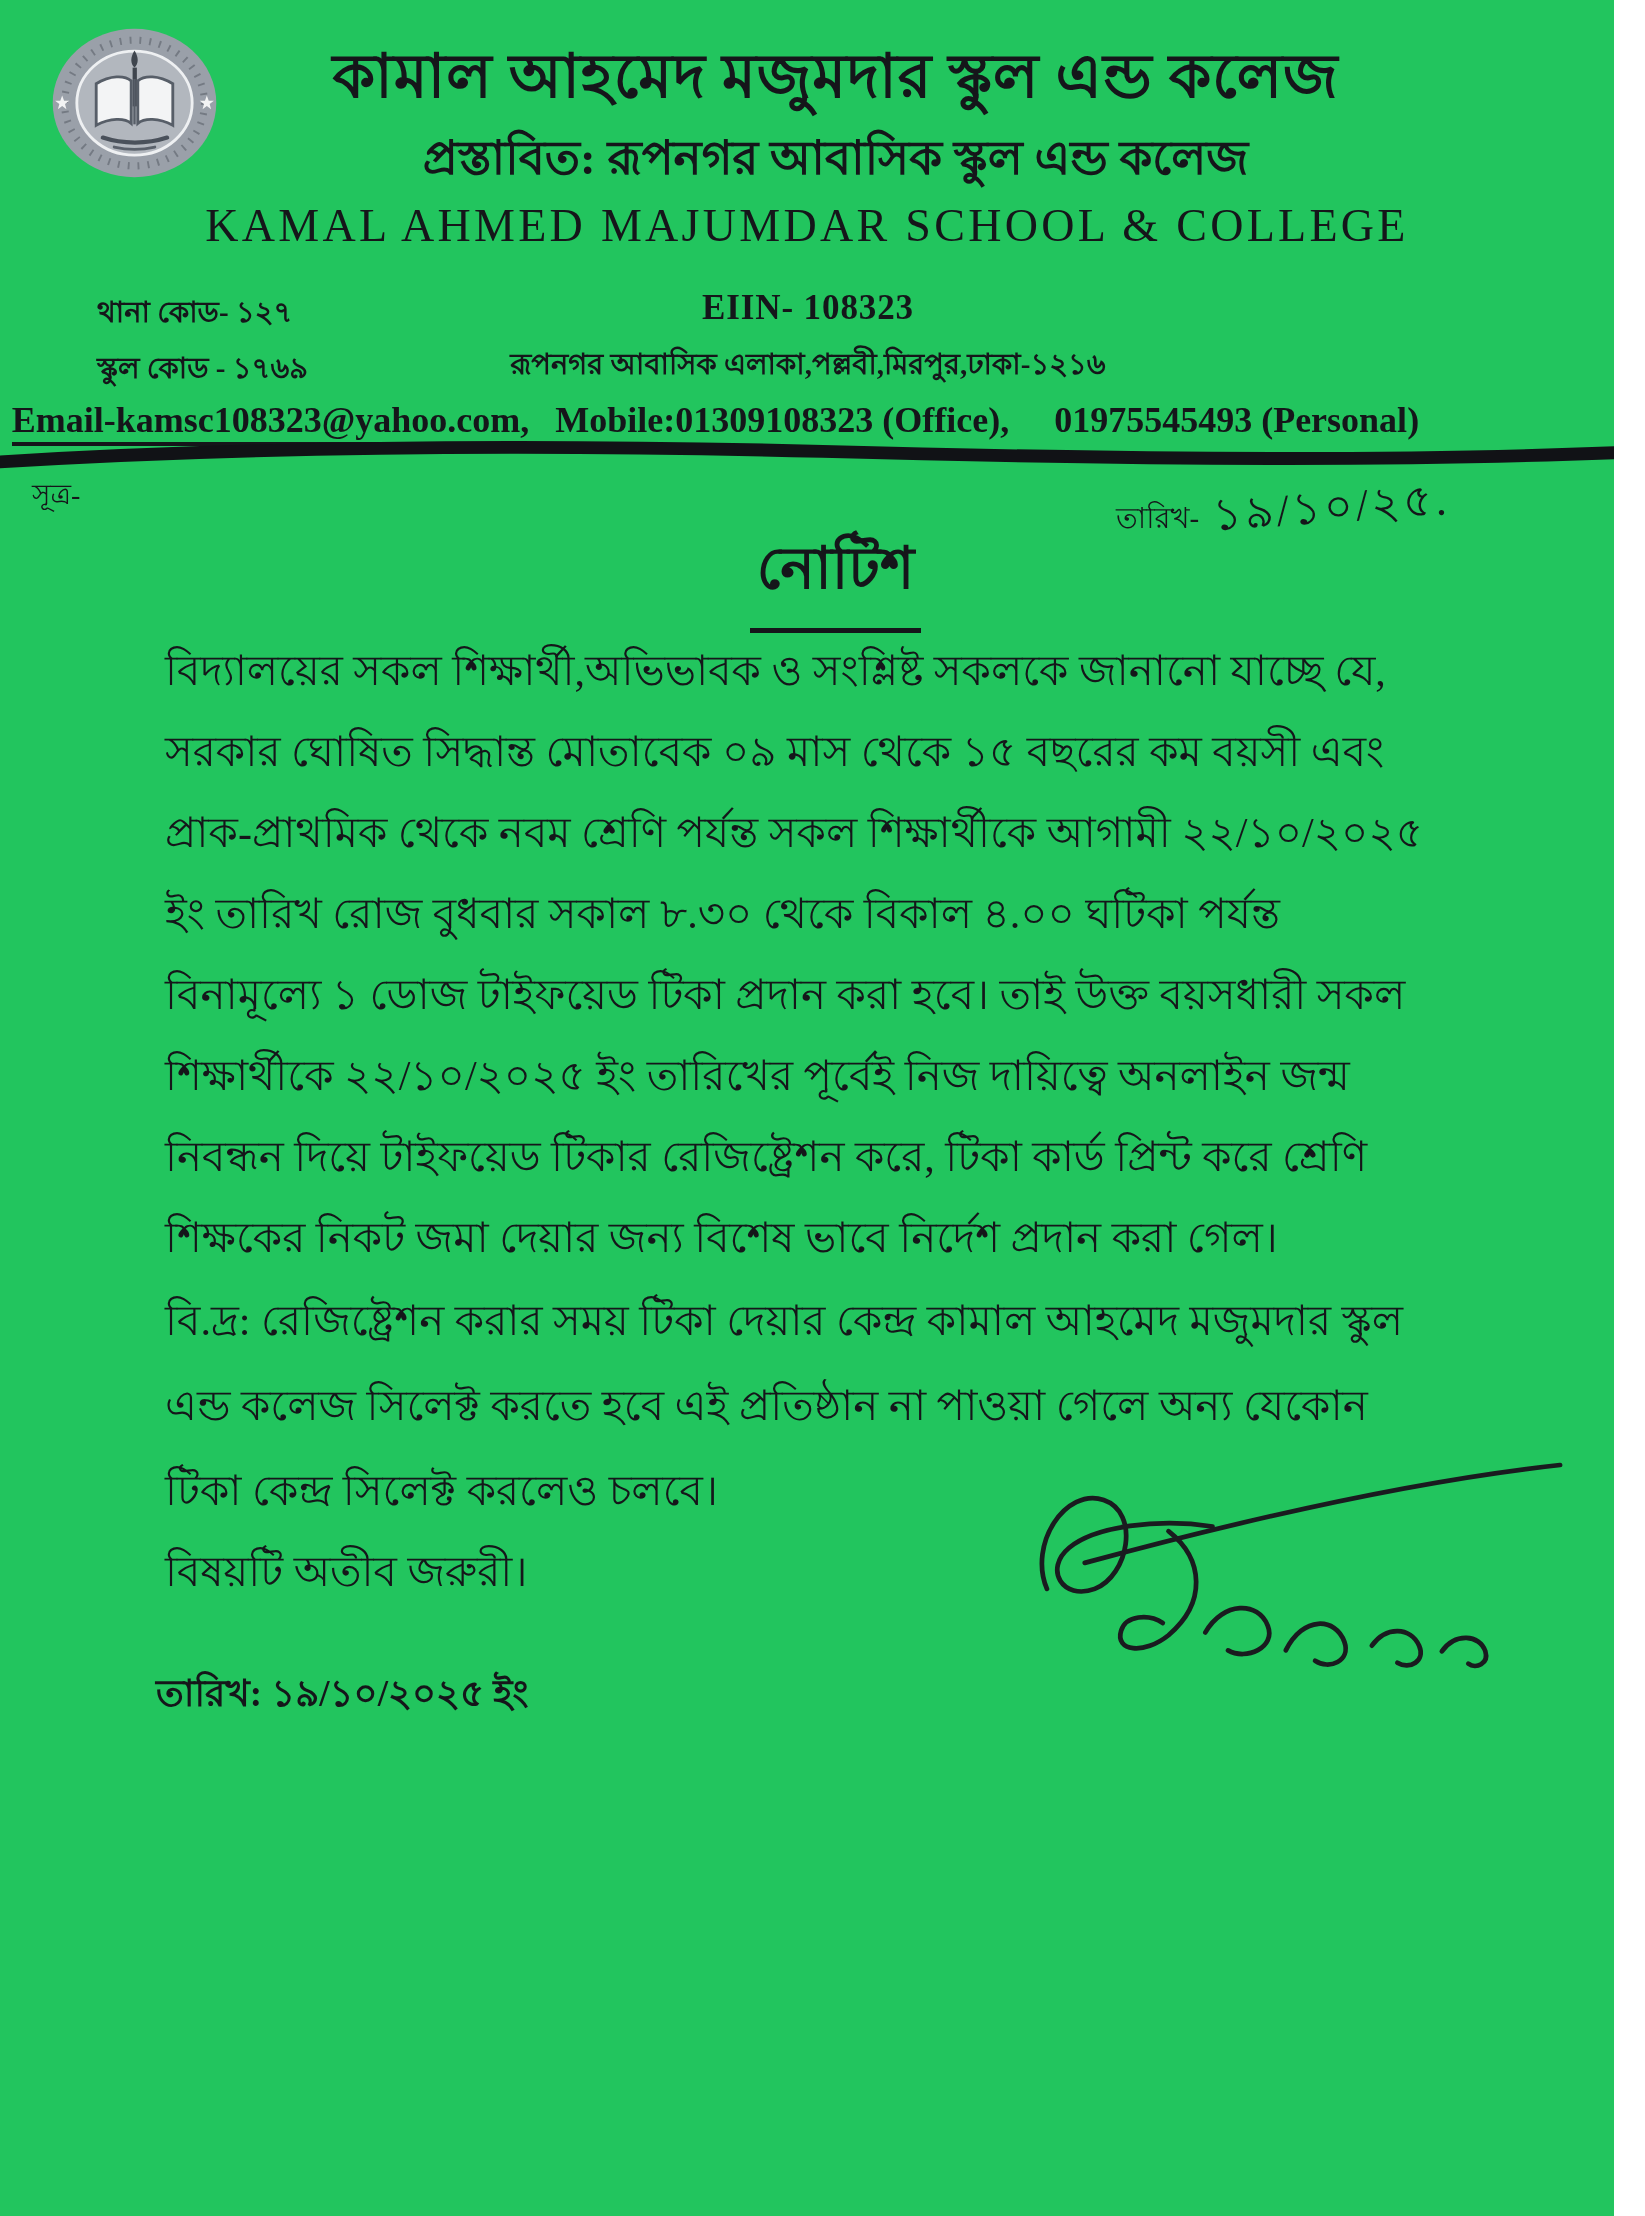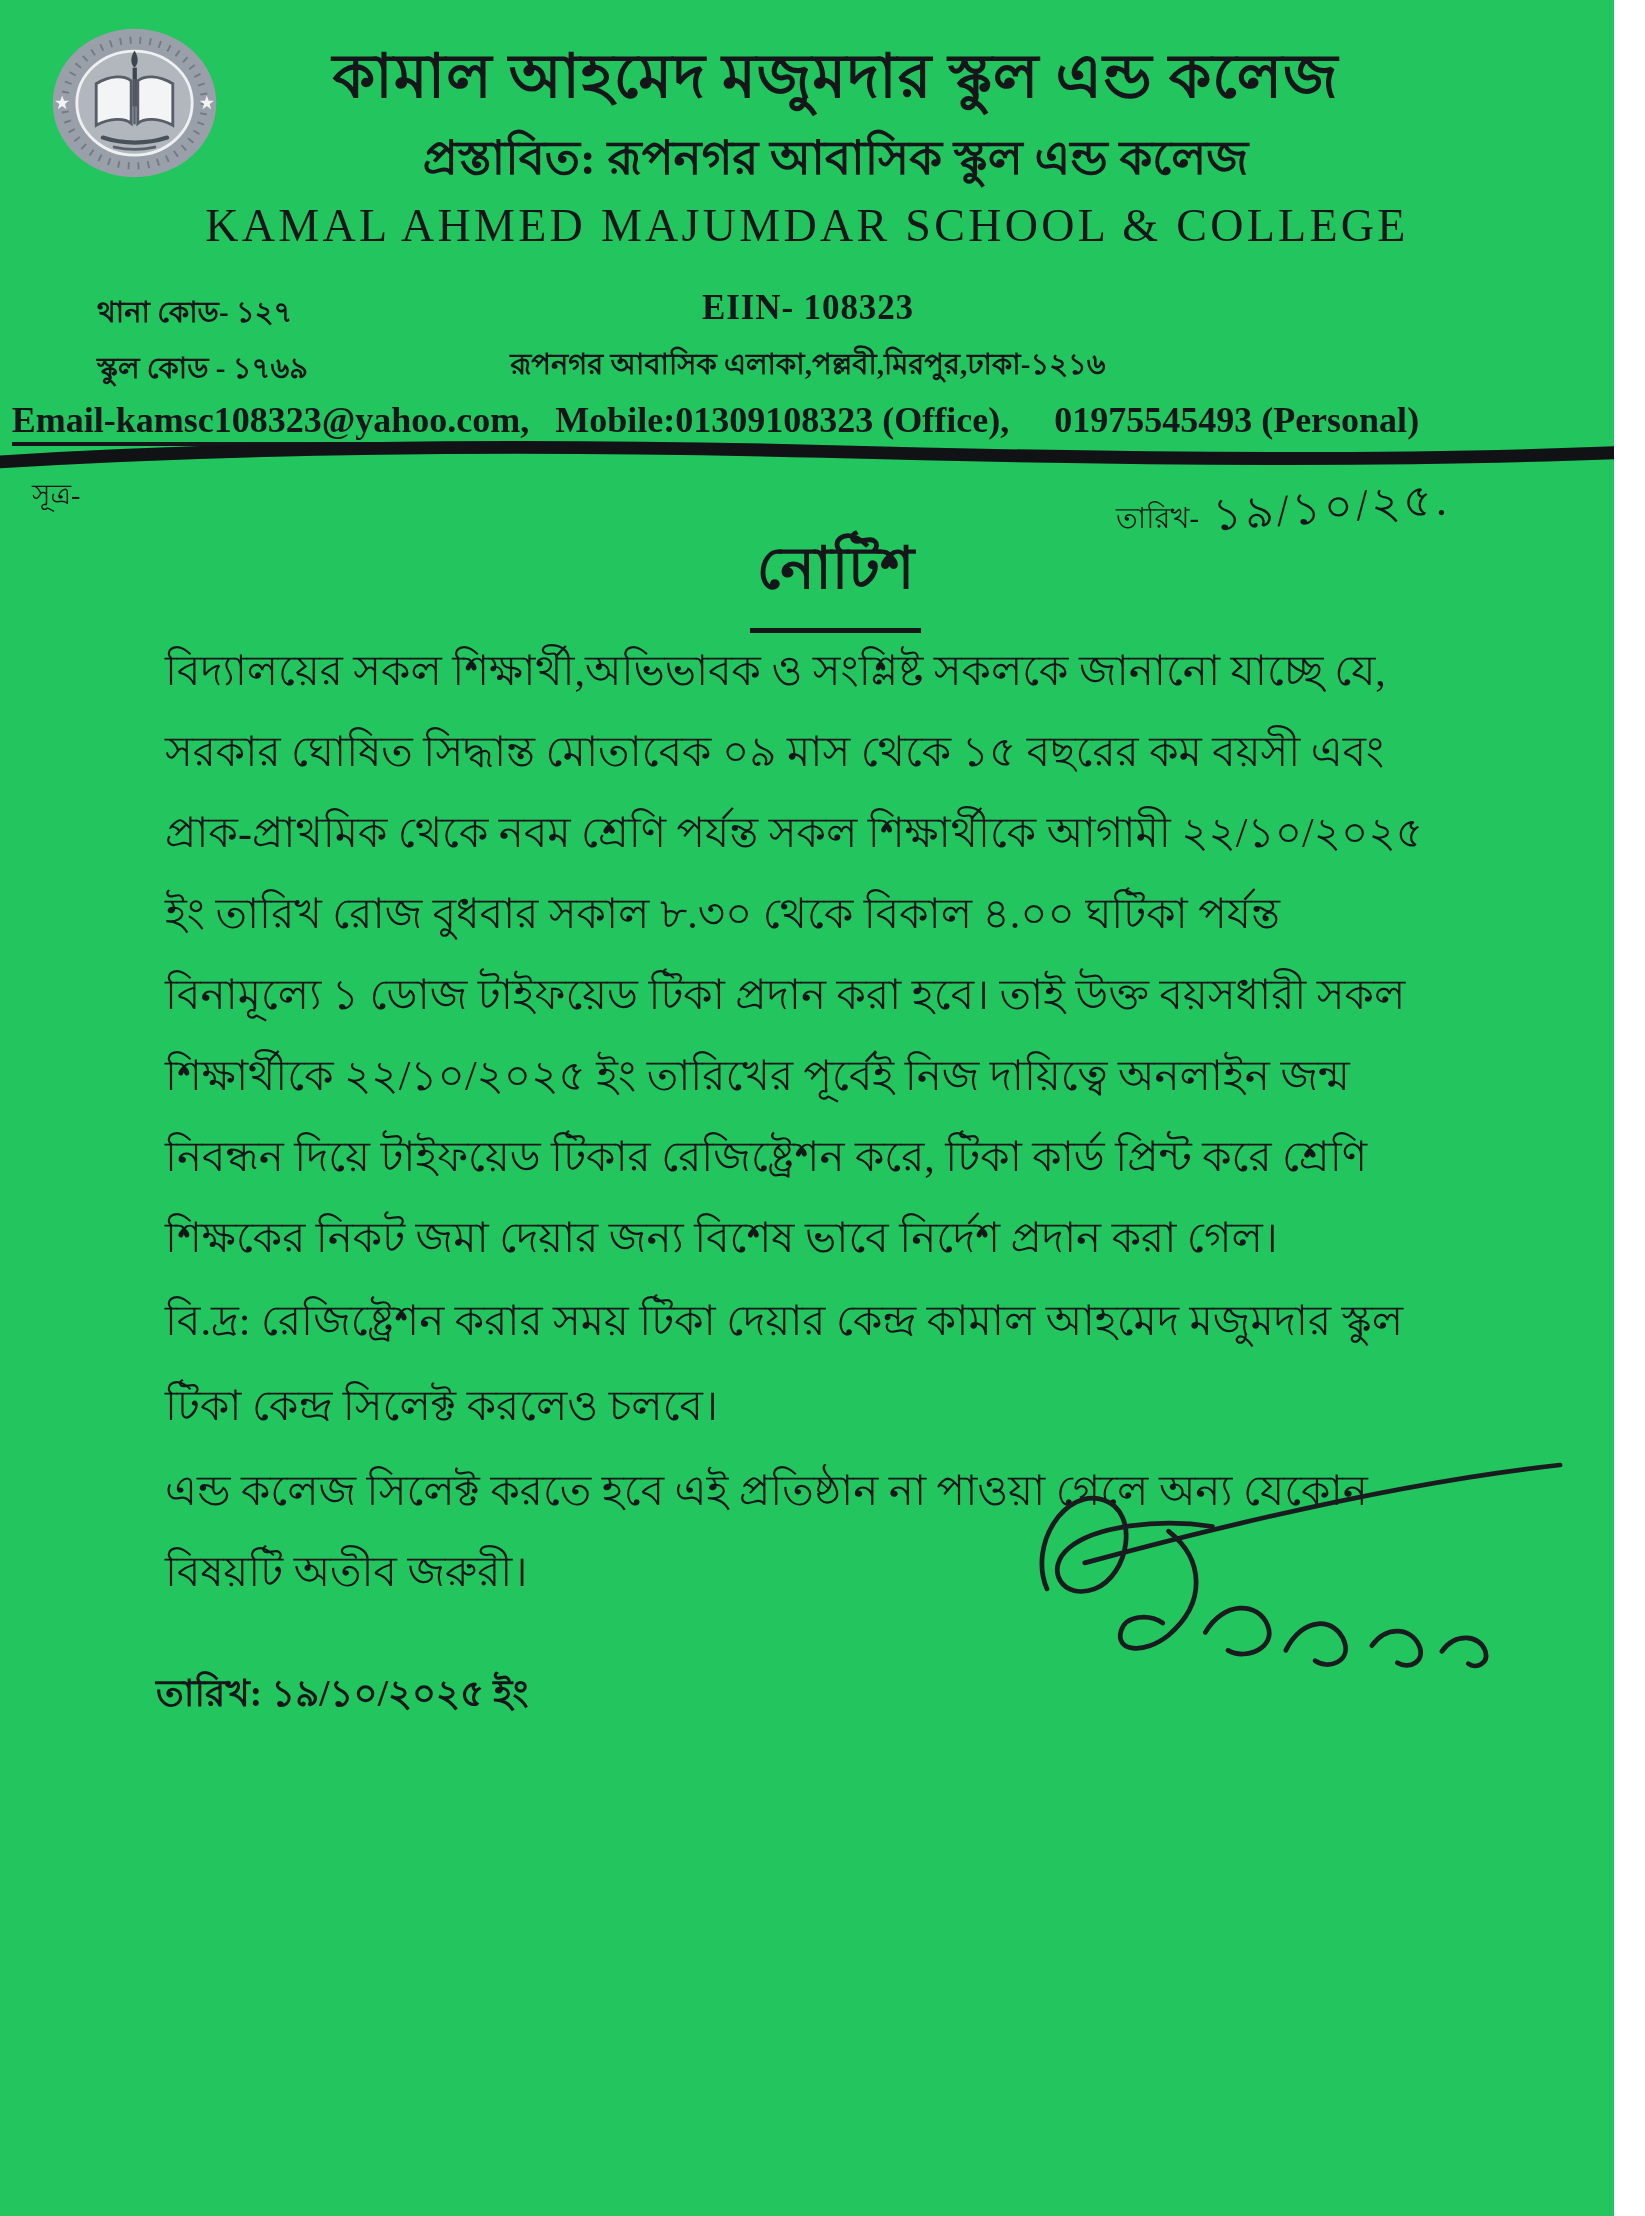--- a/index.html
+++ b/index.html
@@ -137,22 +137,22 @@
     <div class="body-line">প্রাক-প্রাথমিক থেকে নবম শ্রেণি পর্যন্ত সকল শিক্ষার্থীকে আগামী ২২/১০/২০২৫</div>
     <div class="body-line">ইং তারিখ রোজ বুধবার সকাল ৮.৩০ থেকে বিকাল ৪.০০ ঘটিকা পর্যন্ত</div>
     <div class="body-line">বিনামূল্যে ১ ডোজ টাইফয়েড টিকা প্রদান করা হবে। তাই উক্ত বয়সধারী সকল</div>
     <div class="body-line">শিক্ষার্থীকে ২২/১০/২০২৫ ইং তারিখের পূর্বেই নিজ দায়িত্বে অনলাইন জন্ম</div>
     <div class="body-line">নিবন্ধন দিয়ে টাইফয়েড টিকার রেজিষ্ট্রেশন করে, টিকা কার্ড প্রিন্ট করে শ্রেণি</div>
     <div class="body-line">শিক্ষকের নিকট জমা দেয়ার জন্য বিশেষ ভাবে নির্দেশ প্রদান করা গেল।</div>
   </div>
 
   <div class="abs body-block para2 bn">
     <div class="body-line">বি.দ্র: রেজিষ্ট্রেশন করার সময় টিকা দেয়ার কেন্দ্র কামাল আহমেদ মজুমদার স্কুল</div>
+    <div class="body-line">এন্ড কলেজ সিলেক্ট করতে হবে এই প্রতিষ্ঠান না পাওয়া গেলে অন্য যেকোন</div>
     <div class="body-line">টিকা কেন্দ্র সিলেক্ট করলেও চলবে।</div>
-    <div class="body-line">এন্ড কলেজ সিলেক্ট করতে হবে এই প্রতিষ্ঠান না পাওয়া গেলে অন্য যেকোন</div>
   </div>
 
   <div class="abs closing bn">বিষয়টি অতীব জরুরী।</div>
 
   <svg class="abs signature-svg" viewBox="0 0 1220 520" aria-hidden="true">
     <g stroke="#1a1b1f" stroke-width="10" fill="none" stroke-linecap="round" stroke-linejoin="round">
       <path d="M 95 300 C 55 205 135 85 215 112 C 292 138 268 272 196 300 C 128 325 88 258 142 213 C 196 168 330 150 445 168"></path>
       <path d="M 175 245 C 470 165 840 75 1180 38"></path>
       <path d="M 352 178 C 428 238 432 330 352 398 C 300 440 238 432 252 388 C 262 356 310 352 340 372"></path>
       <path d="M 430 392 C 468 326 542 326 562 378 C 580 424 516 452 478 430"></path>

